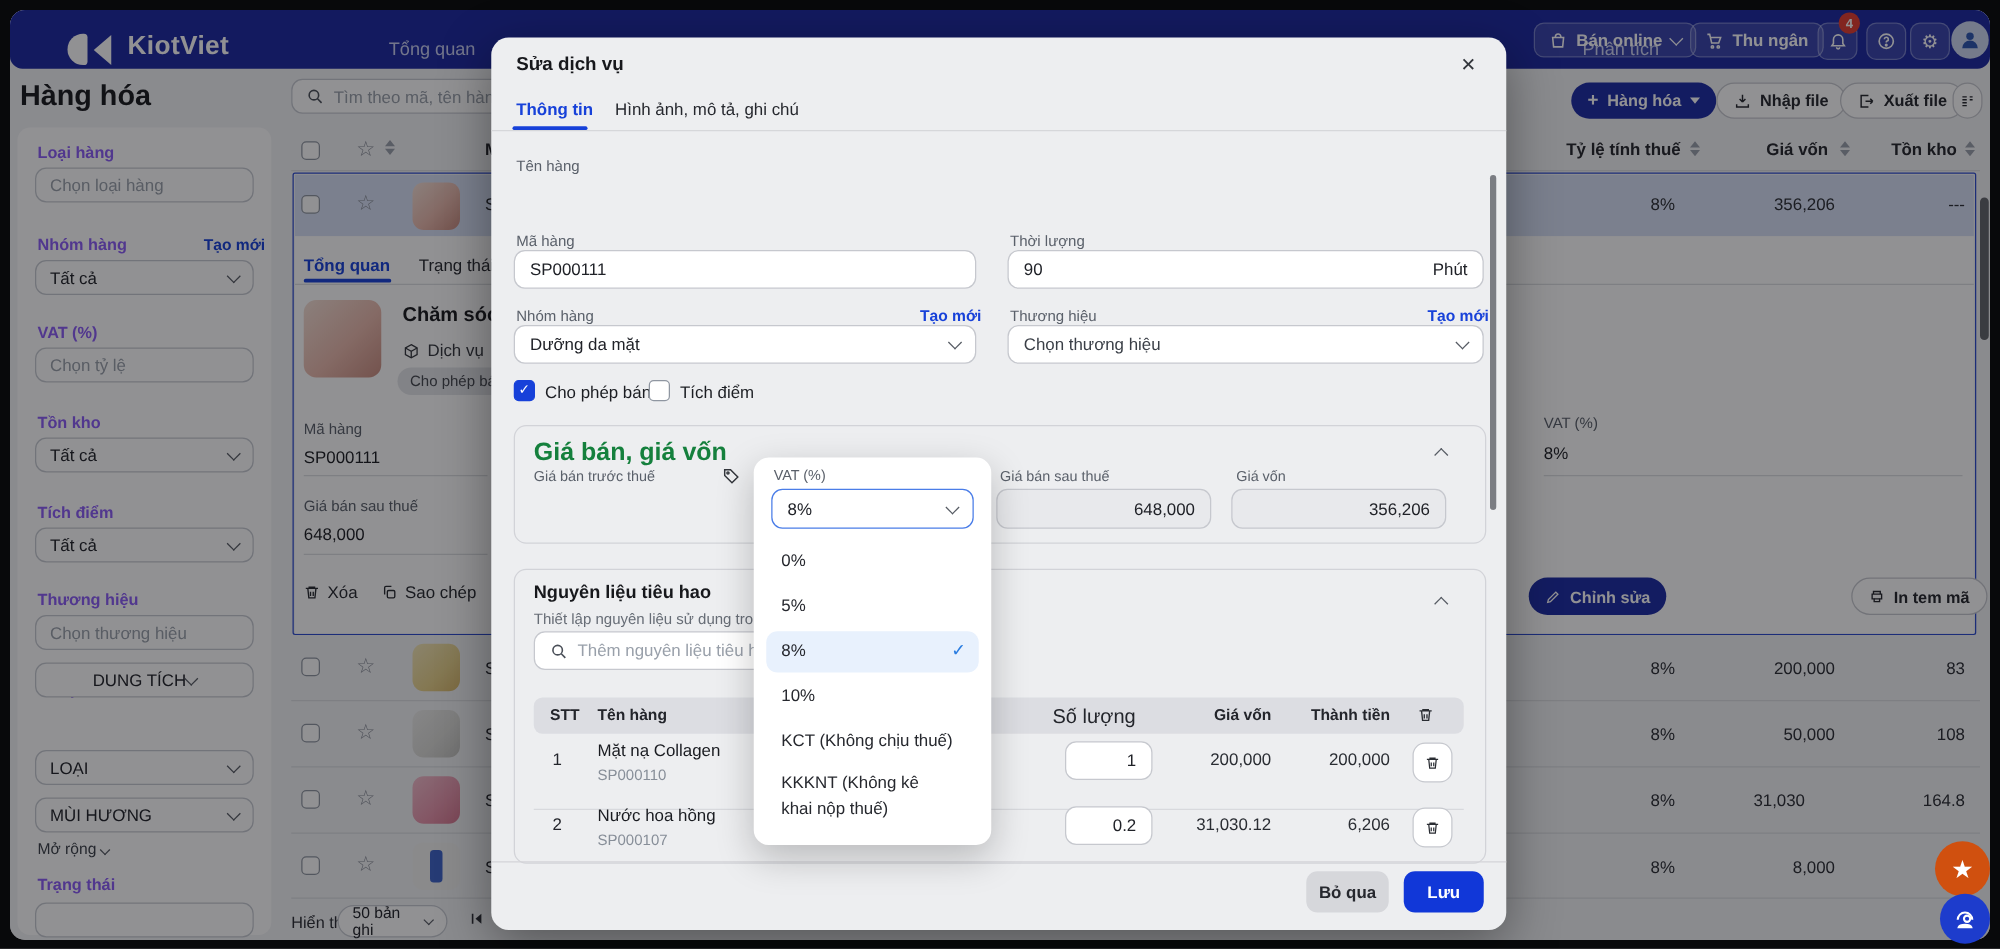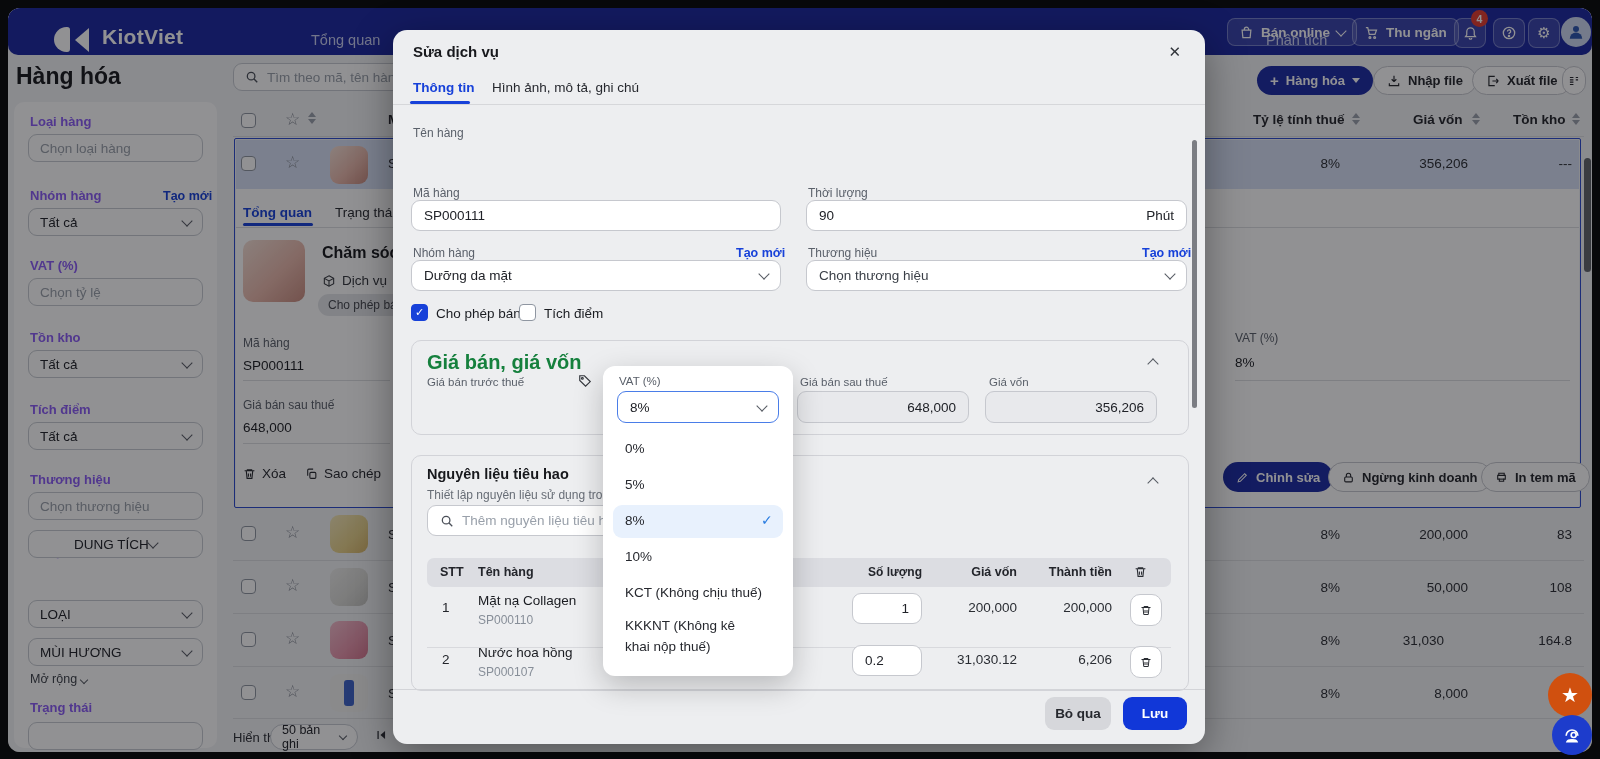--- a/index.html
+++ b/index.html
@@ -292,27 +292,20 @@
           <path d="M5 15V5a2 2 0 0 1 2-2h8"></path>
         </svg>
     <span>Sao chép</span>
   </span>
   <div class="abs navybtn" style="left:1223px;top:462px;height:30px">
     <svg width="13" height="13" viewBox="0 0 24 24" fill="none" stroke="#fff" stroke-width="2">
           <path d="M4 20l1-4L16 5l3 3L8 19l-4 1z"></path>
         </svg>
     <span>Chỉnh sửa</span>
   </div>
-  <div class="abs whitebtn" style="left:1328px;top:462px;height:30px">
-    <svg width="13" height="13" viewBox="0 0 24 24" fill="none" stroke="#23252b" stroke-width="2">
-          <rect x="5" y="11" width="14" height="9" rx="2"></rect>
-          <path d="M8 11V8a4 4 0 0 1 8 0v3"></path>
-        </svg>
-    <span>Ngừng kinh doanh</span>
-  </div>
   <div class="abs whitebtn" style="left:1481px;top:462px;height:30px">
     <svg width="13" height="13" viewBox="0 0 24 24" fill="none" stroke="#23252b" stroke-width="2">
           <path d="M7 8V4h10v4M5 8h14v7h-3v4H8v-4H5V8z"></path>
           <path d="M8 15h8"></path>
         </svg>
     <span>In tem mã</span>
   </div>
 
   <div class="abs" style="left:233px;top:508px;width:1351px;height:52px"></div>
   <span class="abs cbx" style="left:241px;top:526px"></span>
@@ -440,21 +433,21 @@
     <svg width="14" height="14" viewBox="0 0 24 24" fill="none" stroke="#4a4f58" stroke-width="2.2">
         <circle cx="10.5" cy="10.5" r="6.5"></circle>
         <path d="M15.5 15.5L21 21"></path>
       </svg>
     <span class="ph">Thêm nguyên liệu tiêu hao</span>
   </div>
 
   <div class="abs" style="left:34px;top:528px;width:744px;height:29px;background:#dcdde2;border-radius:7px"></div>
   <span class="abs" style="left:47px;top:535px;font-size:12.5px;font-weight:bold">STT</span>
   <span class="abs" style="left:85px;top:535px;font-size:12.5px;font-weight:bold">Tên hàng</span>
-  <span class="abs" style="left:449px;top:535px;width:80px;text-align:right;font-size:12px;font-weight:bold">Số lượng</span>
+  <span class="abs" style="left:449px;top:535px;width:80px;text-align:left;font-size:16px;font-weight:normal">Số lượng</span>
   <span class="abs" style="left:544px;top:535px;width:80px;text-align:right;font-size:12.5px;font-weight:bold">Giá vốn</span>
   <span class="abs" style="left:634px;top:535px;width:85px;text-align:right;font-size:12.5px;font-weight:bold">Thành tiền</span>
   <svg class="abs" style="left:741px;top:535px" width="13" height="14" viewBox="0 0 24 24" fill="none" stroke="#2a2d33" stroke-width="2">
       <path d="M3 6h18M8 6V4h8v2M6 6l1.5 14h9L18 6M10 11v6M14 11v6"></path>
     </svg>
 
   <span class="abs" style="left:49px;top:570px">1</span>
   <span class="abs" style="left:85px;top:563px;color:#191b20">Mặt nạ Collagen</span>
   <span class="abs" style="left:85px;top:583px;font-size:12px;color:#878e98">SP000110</span>
   <div class="abs minput" style="left:459px;top:563px;width:70px;justify-content:flex-end">
@@ -465,21 +458,21 @@
   <div class="abs ibtn" style="left:737px;top:564px">
     <svg width="12" height="13" viewBox="0 0 24 24" fill="none" stroke="#2a2d33" stroke-width="2">
         <path d="M3 6h18M8 6V4h8v2M6 6l1.5 14h9L18 6M10 11v6M14 11v6"></path>
       </svg>
   </div>
   <div class="abs" style="left:34px;top:617px;width:744px;height:1px;background:#d8d9dd"></div>
 
   <span class="abs" style="left:49px;top:622px">2</span>
   <span class="abs" style="left:85px;top:615px;color:#191b20">Nước hoa hồng</span>
   <span class="abs" style="left:85px;top:635px;font-size:12px;color:#878e98">SP000107</span>
-  <div class="abs minput" style="left:459px;top:615px;width:70px;">
+  <div class="abs minput" style="left:459px;top:615px;width:70px;justify-content:flex-end">
       <span>0.2</span>
     </div>
   <span class="abs rv" style="left:544px;top:622px;width:80px">31,030.12</span>
   <span class="abs rv" style="left:634px;top:622px;width:85px">6,206</span>
   <div class="abs ibtn" style="left:737px;top:616px">
     <svg width="12" height="13" viewBox="0 0 24 24" fill="none" stroke="#2a2d33" stroke-width="2">
         <path d="M3 6h18M8 6V4h8v2M6 6l1.5 14h9L18 6M10 11v6M14 11v6"></path>
       </svg>
   </div>
 

